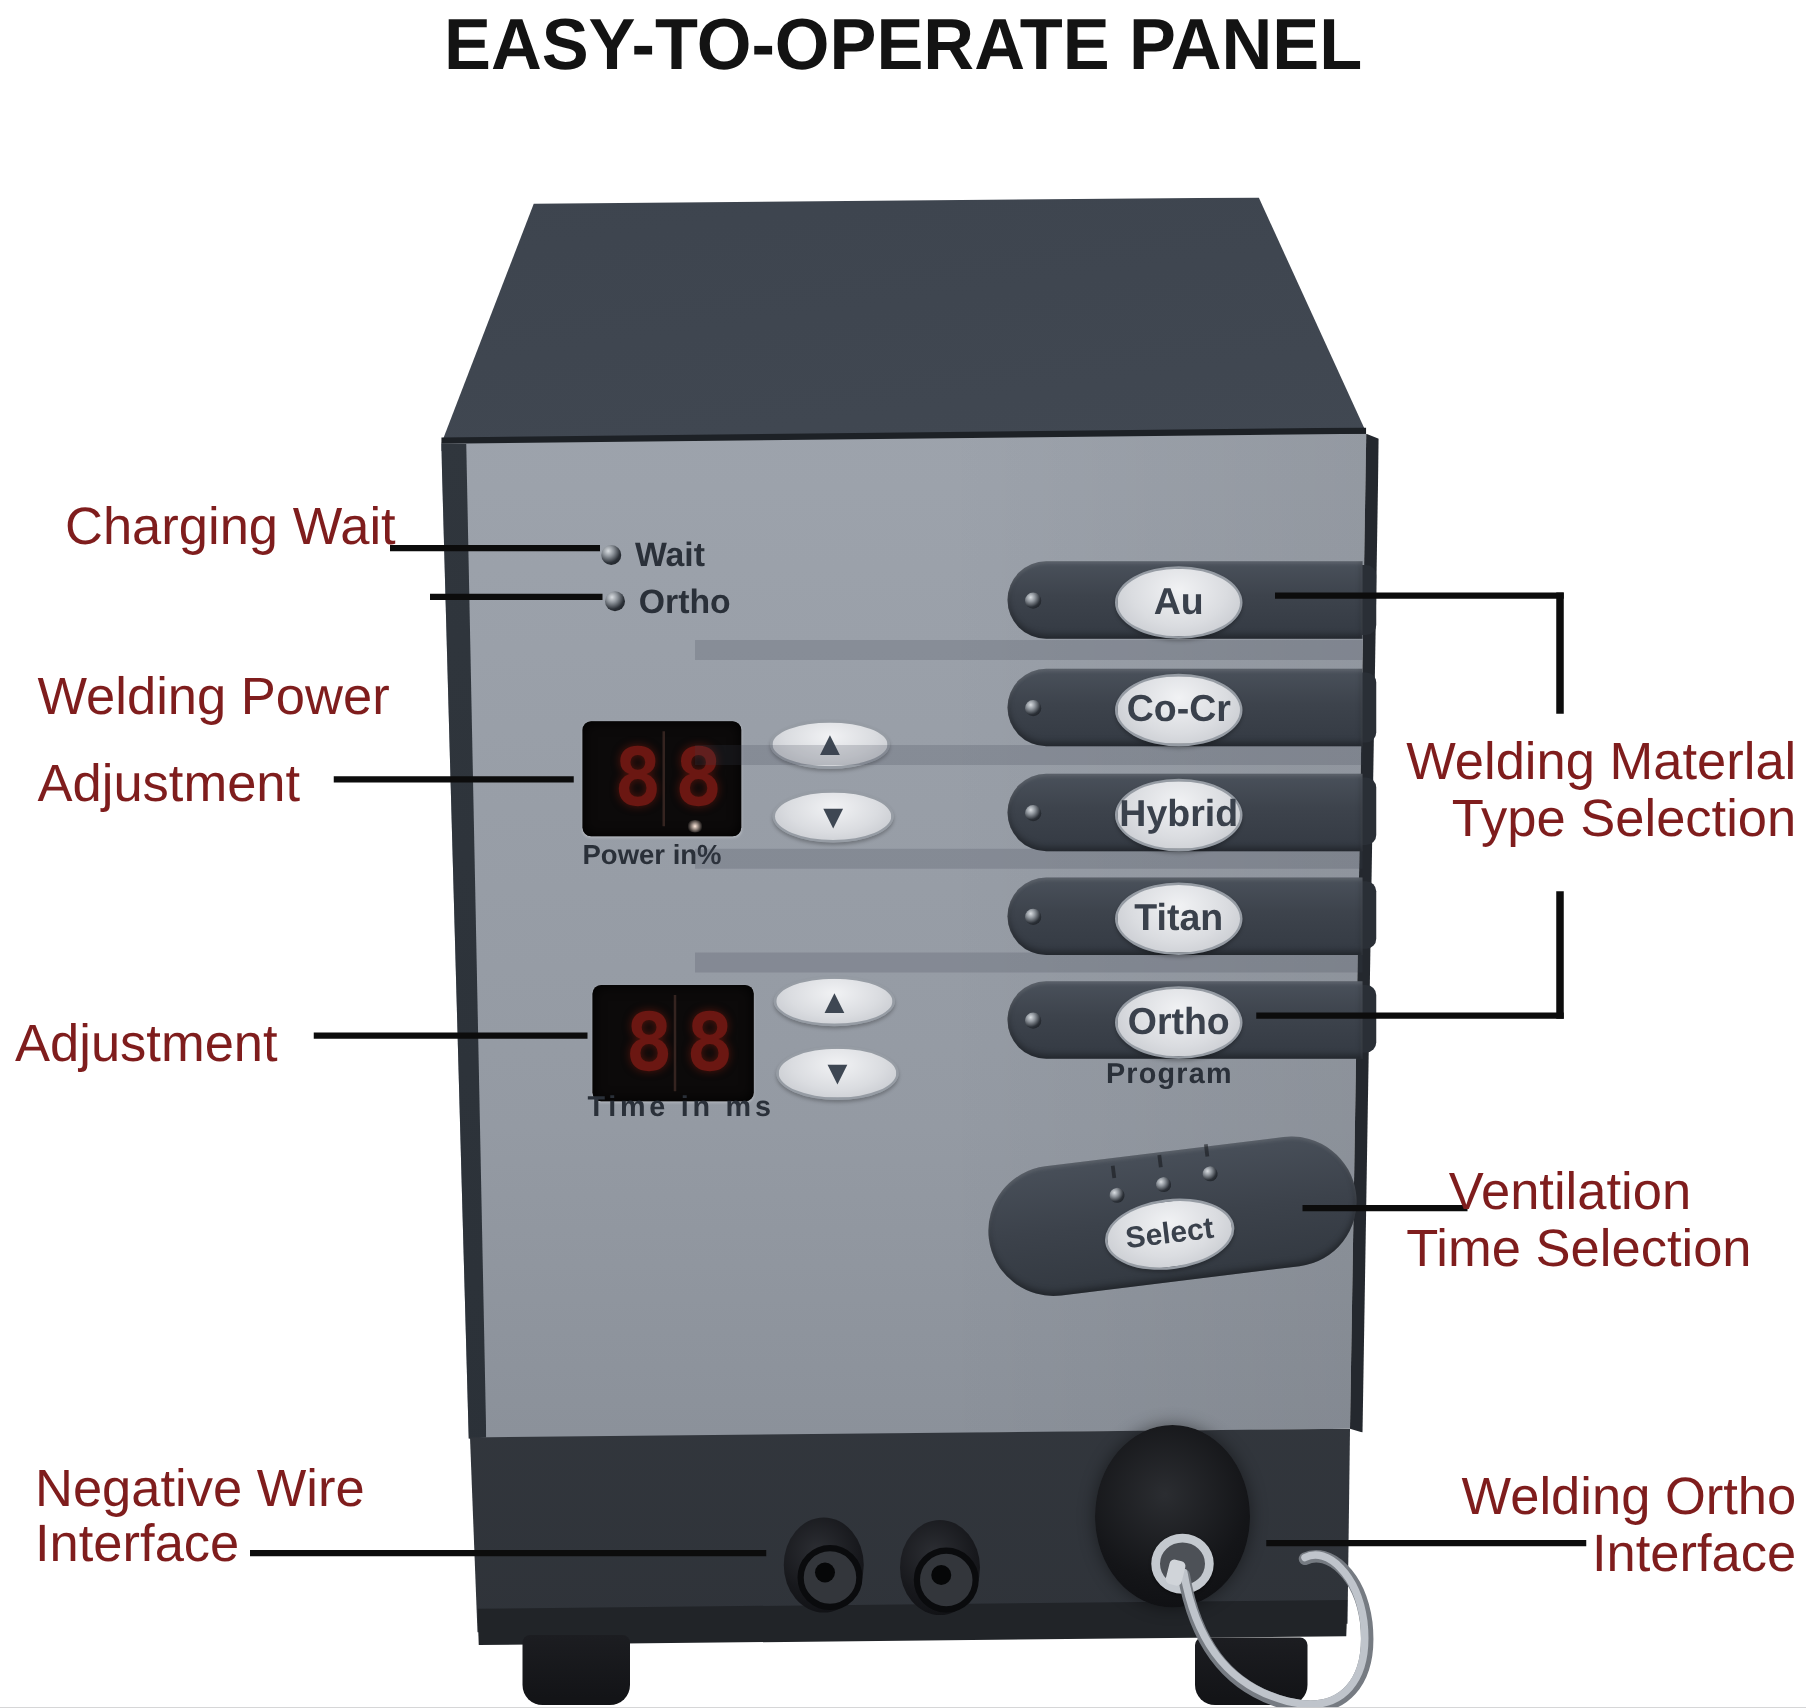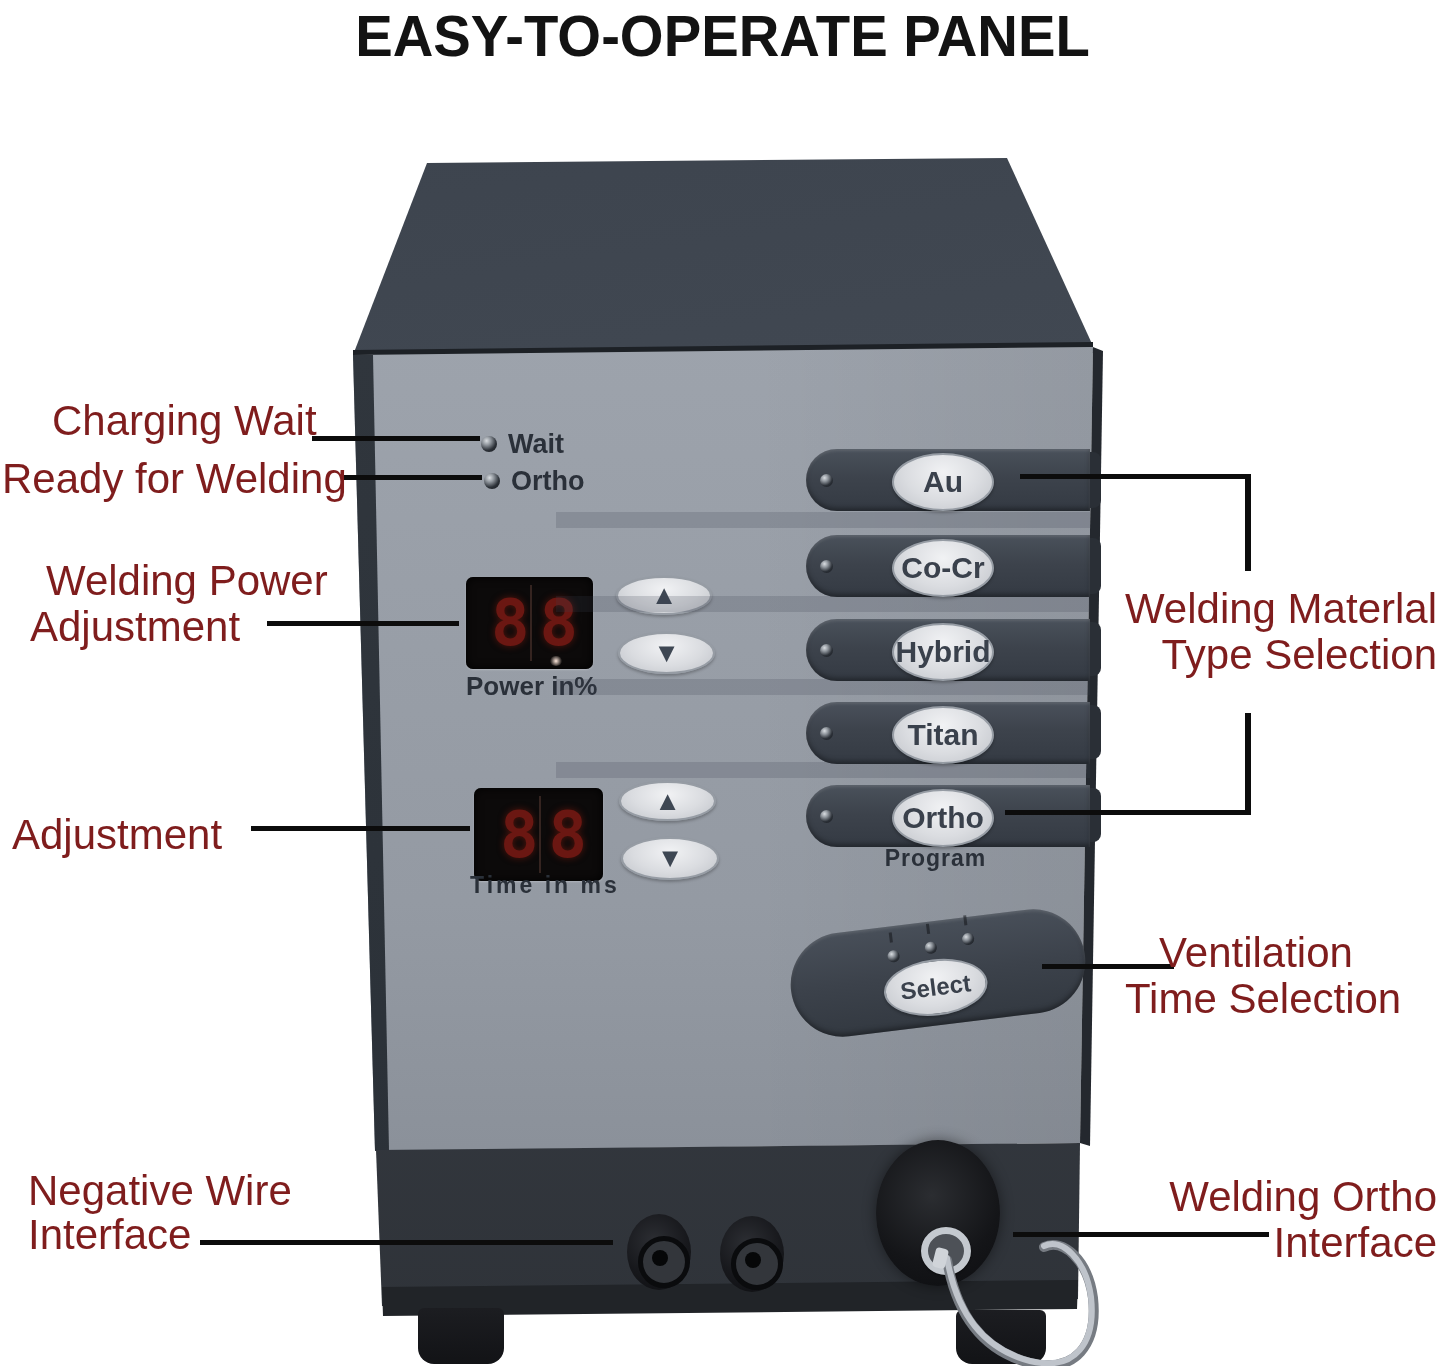--- a/index.html
+++ b/index.html
@@ -116,21 +116,21 @@
   <div class="led" style="left:481px;top:436px;width:16px;height:16px;"></div>
   <span class="panel-label" style="left:508px;top:429px;font-size:27px;">Wait</span>
   <div class="led" style="left:484px;top:473px;width:16px;height:16px;"></div>
   <span class="panel-label" style="left:511px;top:466px;font-size:27px;">Ortho</span>
 
   <div class="display" style="left:466px;top:577px;width:127px;height:92px;">
     <span class="digits">88</span>
     <div class="disp-div"></div>
   </div>
   <div class="disp-glint" style="left:549px;top:656px;"></div>
-  <span class="panel-label" style="left:466px;top:671px;width:127px;text-align:center;font-size:26px;">Power in%</span>
+  <span class="panel-label" style="left:466px;top:671px;width:127px;font-size:22px;">Power in%</span>
 
   <div class="oval-btn" style="left:616px;top:576px;width:92px;height:35px;">
     <span class="arrow-glyph">▲</span>
   </div>
   <div class="oval-btn" style="left:618px;top:632px;width:93px;height:38px;">
     <span class="arrow-glyph">▼</span>
   </div>
 
   <div class="display" style="left:474px;top:788px;width:129px;height:93px;">
     <span class="digits">88</span>
@@ -217,23 +217,22 @@
   <div class="ann-line" style="left:251px;top:826px;width:219px;"></div>
   <div class="ann-line" style="left:200px;top:1240px;width:413px;"></div>
   <div class="ann-line" style="left:1020px;top:474px;width:231px;"></div>
   <div class="ann-vline" style="left:1245px;top:474px;height:97px;"></div>
   <div class="ann-vline" style="left:1245px;top:713px;height:102px;"></div>
   <div class="ann-line" style="left:1005px;top:810px;width:246px;"></div>
   <div class="ann-line" style="left:1042px;top:964px;width:132px;"></div>
   <div class="ann-line" style="left:1013px;top:1232px;width:256px;"></div>
 
   <span class="callout" style="left:52px;top:400px;">Charging Wait</span>
-  <span class="callout" style="left:2px;top:458px;">Ready for Welding</span>
-
-  <span class="callout" style="left:30px;top:560px;margin-left:16px;">Welding Power</span>
+
+  <span class="callout" style="left:30px;top:536px;">Welding Power</span>
   <span class="callout" style="left:30px;top:606px;">Adjustment</span>
 
   <span class="callout" style="left:12px;top:814px;">Adjustment</span>
 
   <span class="callout" style="left:28px;top:1170px;">Negative Wire</span>
   <span class="callout" style="left:28px;top:1214px;">Interface</span>
 
   <span class="callout" style="left:1105px;top:588px;width:332px;text-align:right;">Welding Materlal</span>
   <span class="callout" style="left:1105px;top:634px;width:332px;text-align:right;">Type Selection</span>
 

